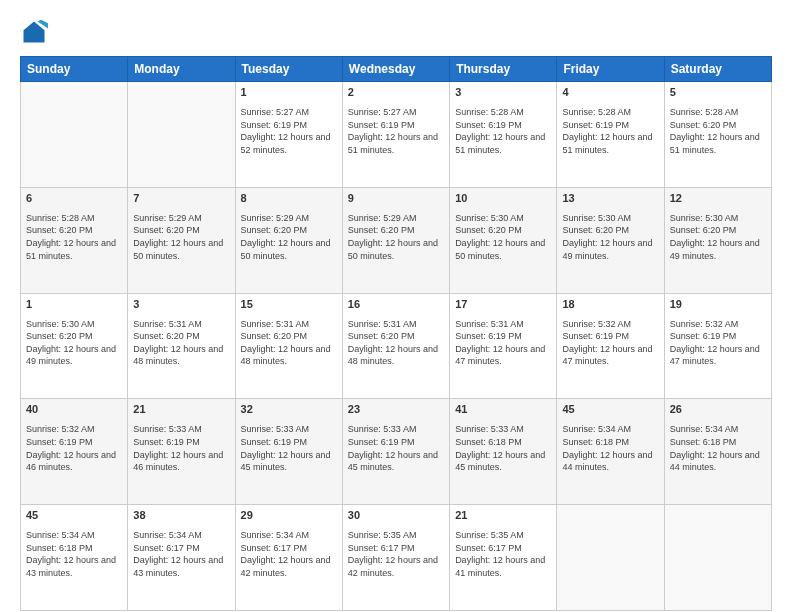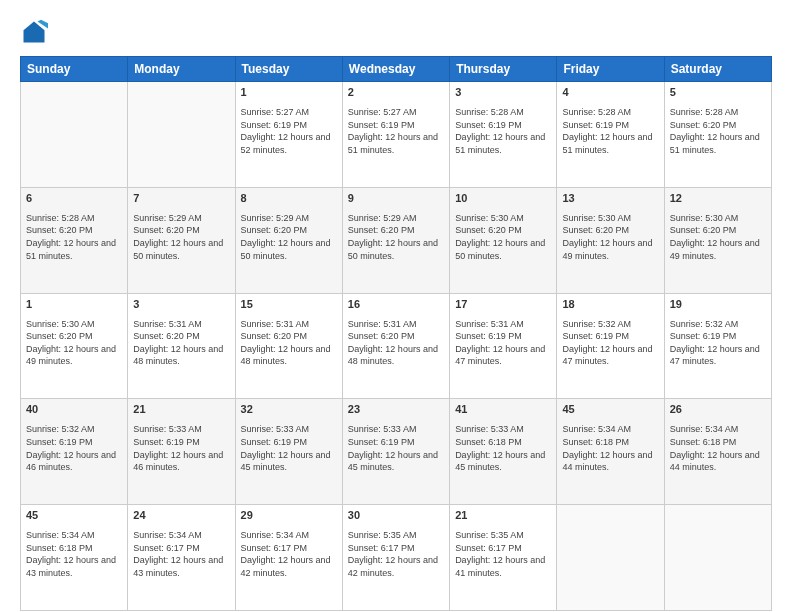--- a/index.html
+++ b/index.html
@@ -299,21 +299,21 @@
           </td>
         </tr>
         <tr>
           <td>
             <span class="day-number">45</span>
             <div class="day-info" style="white-space: pre-line;">Sunrise: 5:34 AM
 Sunset: 6:18 PM
 Daylight: 12 hours and 43 minutes.</div>
           </td>
           <td>
-            <span class="day-number">24</span>
+            <span class="day-number">38</span>
             <div class="day-info" style="white-space: pre-line;">Sunrise: 5:34 AM
 Sunset: 6:17 PM
 Daylight: 12 hours and 43 minutes.</div>
           </td>
           <td>
             <span class="day-number">29</span>
             <div class="day-info" style="white-space: pre-line;">Sunrise: 5:34 AM
 Sunset: 6:17 PM
 Daylight: 12 hours and 42 minutes.</div>
           </td>

